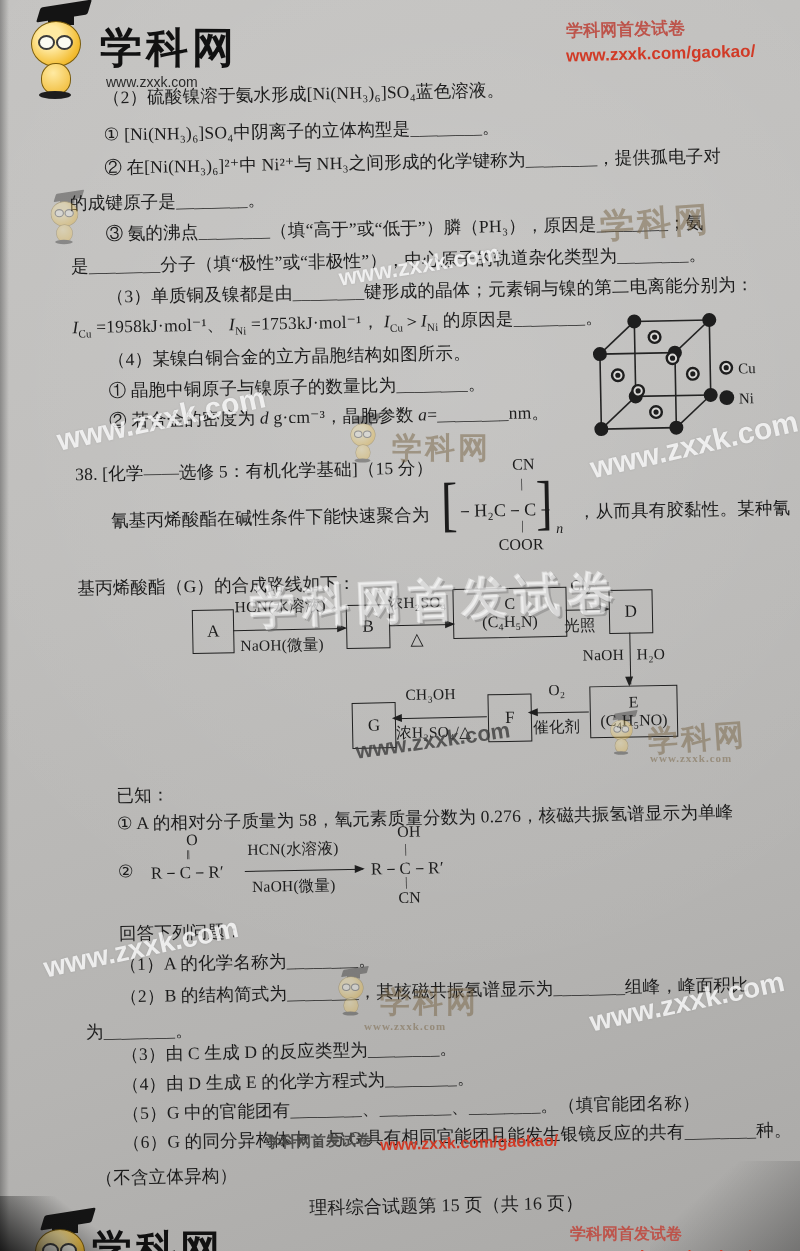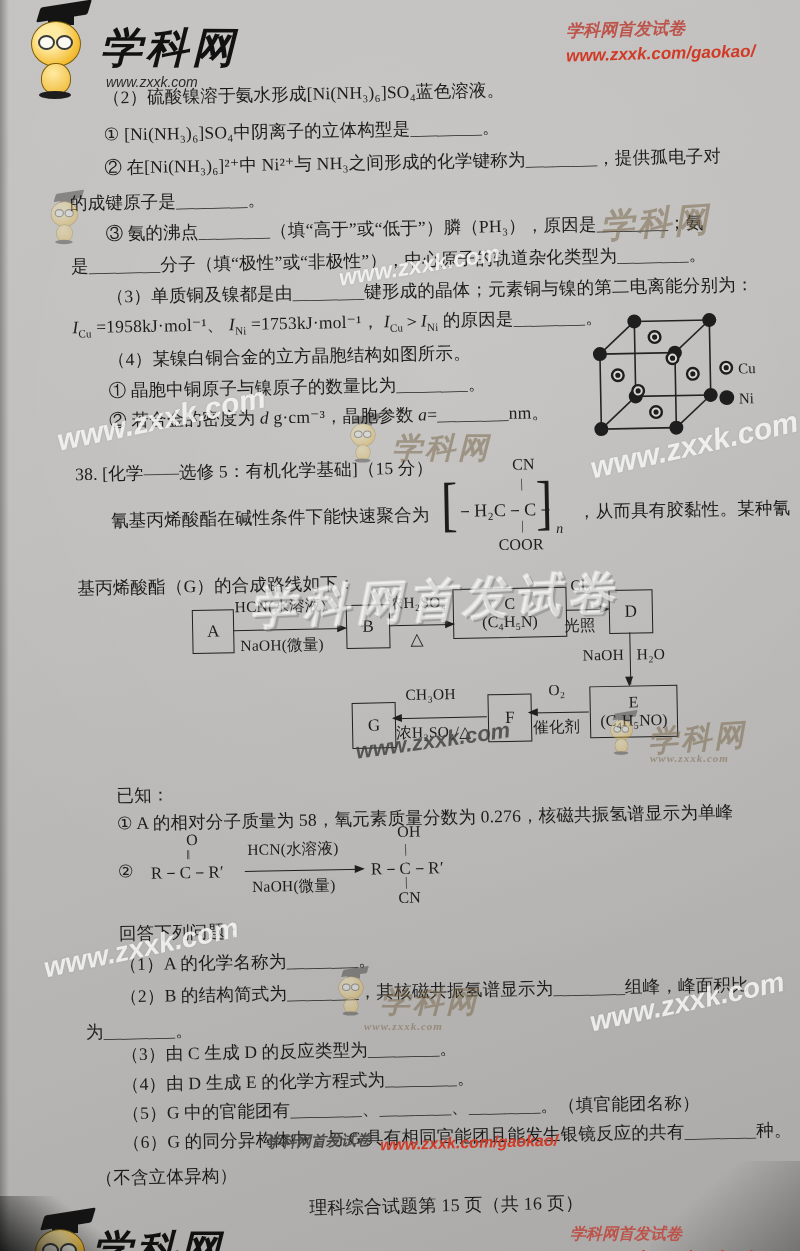--- a/index.html
+++ b/index.html
@@ -20,21 +20,21 @@
         border-top:4.8px solid transparent;border-bottom:4.8px solid transparent;}
   .arr-l{position:absolute;border-top:1.8px solid #1f1f1f;height:0;}
   .arr-l::before{content:"";position:absolute;left:-2px;top:-5.5px;border-right:10px solid #1f1f1f;
         border-top:4.8px solid transparent;border-bottom:4.8px solid transparent;}
   .arr-d{position:absolute;border-left:1.8px solid #1f1f1f;width:0;}
   .arr-d::after{content:"";position:absolute;left:-5.7px;bottom:-2px;border-top:10px solid #1f1f1f;
         border-left:4.8px solid transparent;border-right:4.8px solid transparent;}
   .bigbr{position:absolute;font-size:50px;font-weight:400;transform:scaleY(1.2);line-height:1;}
   .bond-v{position:absolute;font-size:13px;}
   
-  .wm-layer{position:absolute;inset:0;z-index:5;pointer-events:none;font-style:italic;}
+  .wm-layer{position:absolute;inset:0;z-index:5;pointer-events:none;}
   .wm-url{position:absolute;color:rgba(252,252,252,0.82);font-family:"Liberation Sans",sans-serif;
         font-weight:700;text-shadow:0 0 2px rgba(130,130,130,0.35);}
   .wm-url-dark{position:absolute;color:rgba(60,60,60,0.8);font-family:"Liberation Sans",sans-serif;font-weight:600;}
   .wm-big{position:absolute;font-weight:700;color:rgba(255,255,255,0.5);letter-spacing:7px;
         text-shadow:2px 2px 0 rgba(100,100,100,0.35), -1px -1px 0 rgba(255,255,255,0.45);}
   .wm-faint{opacity:0.35;}
   .wm-logo-txt{position:absolute;font-weight:700;color:rgba(120,100,68,0.5);letter-spacing:3px;}
   
   .doll{position:absolute;width:70px;height:100px;}
   .doll .hat{position:absolute;left:12px;top:0;width:52px;height:14px;background:#141414;

